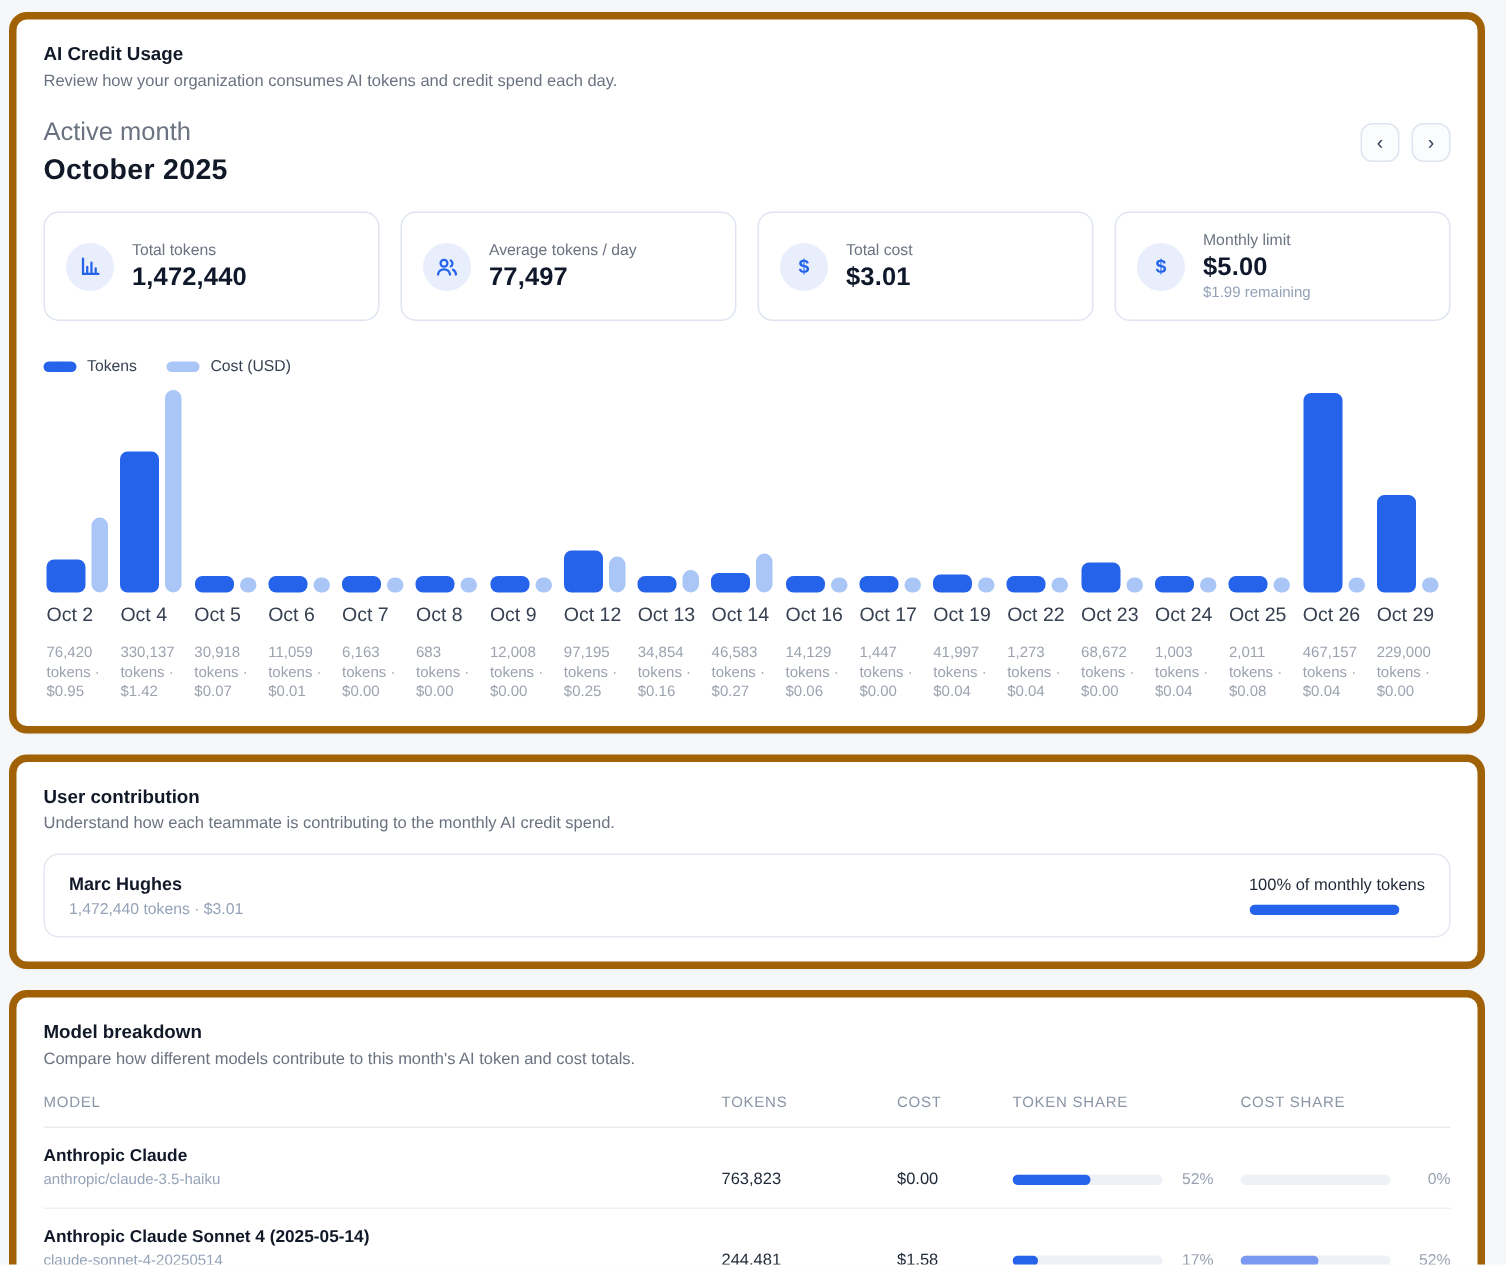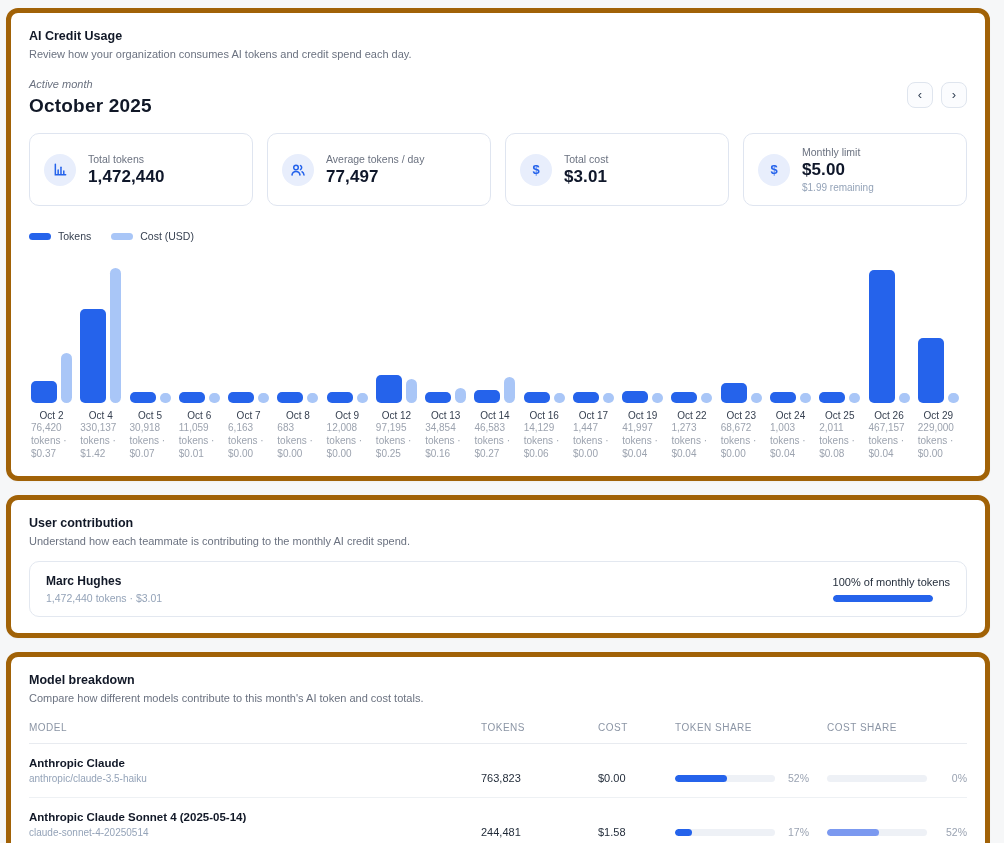--- a/index.html
+++ b/index.html
@@ -16,21 +16,21 @@
     border-radius: 12px;
     box-shadow: 0 1px 2px rgba(16,24,40,.03);
     padding: 16px 18px;
     margin-bottom: 14px;
   }
   .sec-title { font-size: 12.5px; font-weight: bold; color: #111827; }
   .sec-desc { font-size: 11px; color: #6b7280; margin-top: 5px; }
 
   
   .month-row { display: flex; justify-content: space-between; align-items: flex-start; margin-top: 18px; }
-  .month-label { font-size: 11px; color: #6b7280; font-style: italic; }
+  .month-label { font-size: 17px; color: #6b7280; }
   .month-value { font-size: 19px; font-weight: bold; letter-spacing: .2px; margin-top: 5px; }
   .nav-btns { display: flex; gap: 8px; margin-top: 4px; }
   .nav-btn {
     width: 26px; height: 26px; border-radius: 8px; border: 1px solid #dfe5ee;
     background: #fbfcfe; color: #334155; font-size: 13px; line-height: 24px;
     text-align: center; cursor: pointer; user-select: none;
   }
 
   
   .stats { display: flex; gap: 14px; margin-top: 16px; }
@@ -56,21 +56,21 @@
 
   
   .chart {
     display: flex; justify-content: space-between; align-items: flex-end;
     height: 208px; margin-top: 10px; padding: 0 2px;
   }
   .chart-col { display: flex; flex-direction: column; justify-content: flex-end; width: 47px; }
   .bars { display: flex; align-items: flex-end; gap: 4px; margin-bottom: 7px; }
   .bar-tokens { width: 26px; background: #2563eb; border-radius: 5px; min-height: 11px; }
   .bar-cost { width: 11px; background: #a9c6f7; border-radius: 5.5px; min-height: 10px; }
-  .chart-date { font-size: 10px; color: #374151; width: 41px; text-align: center; margin-bottom: 0; }
+  .chart-date { font-size: 13px; color: #374151; width: 41px; text-align: left; margin-bottom: 12px; }
   .chart-vals { font-size: 10px; color: #9ca3af; line-height: 13px; }
 
   
   .user-card {
     border: 1px solid #e3e8f0; border-radius: 10px; padding: 12px 16px;
     margin-top: 14px; display: flex; justify-content: space-between; align-items: center;
   }
   .user-name { font-size: 12px; font-weight: bold; color: #111827; }
   .user-sub { font-size: 10.5px; color: #94a3b8; margin-top: 4px; }
   .user-right { text-align: right; }
@@ -189,21 +189,21 @@
   <div class="chart">
   <div class="chart-col">
     <div class="bars">
       <div class="bar-tokens" style="height: 22px;"></div>
       <div class="bar-cost" style="height: 50px;"></div>
     </div>
     <div class="chart-date">Oct 2</div>
     <div class="chart-vals">
           <div>76,420</div>
           <div>tokens ·</div>
-          <div>$0.37</div>
+          <div>$0.95</div>
         </div>
   </div>
 
   <div class="chart-col">
     <div class="bars">
       <div class="bar-tokens" style="height: 94px;"></div>
       <div class="bar-cost" style="height: 135px;"></div>
     </div>
     <div class="chart-date">Oct 4</div>
     <div class="chart-vals">

